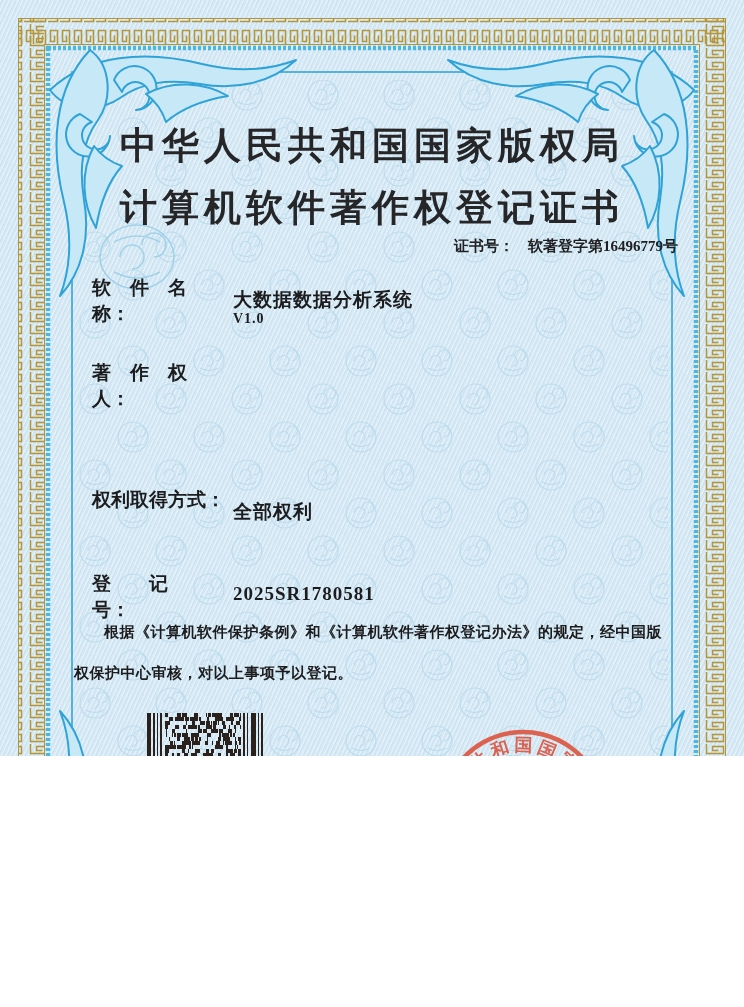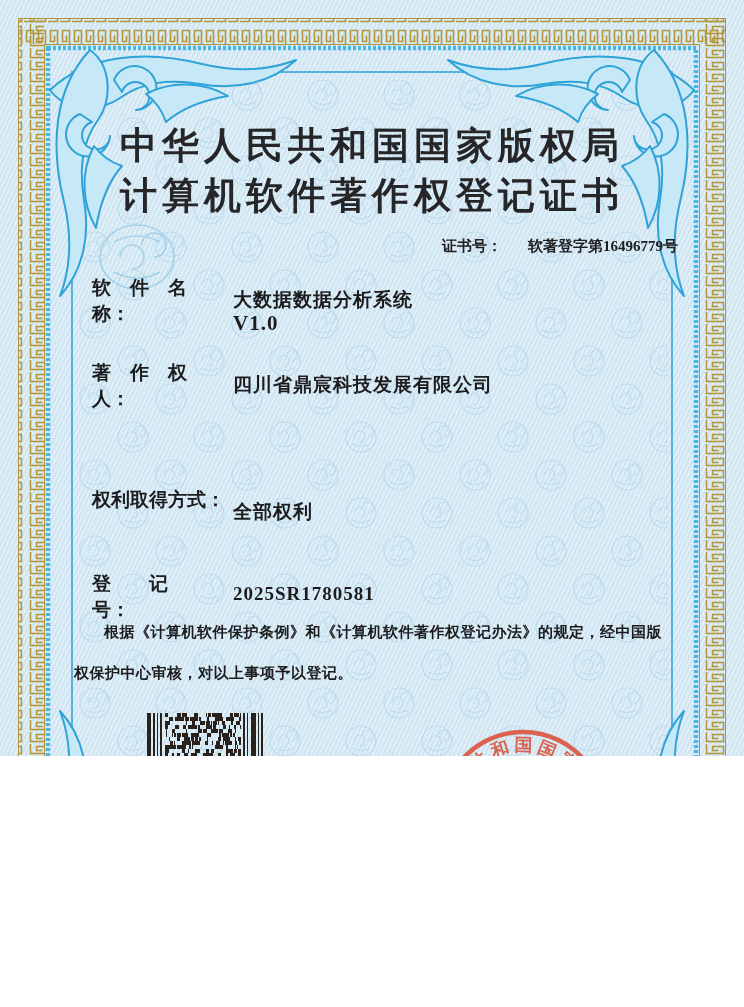--- a/index.html
+++ b/index.html
@@ -14,27 +14,27 @@
     font-family:"Liberation Serif","DejaVu Serif",serif;
     color:#1d1d1f;
   }
   .decor{position:absolute;left:0;top:0;z-index:0;}
   .abs{position:absolute;z-index:2;}
   .title{
     left:0;right:0;text-align:center;
     font-weight:bold;font-size:37px;letter-spacing:5px;color:#262628;
   }
   .certno{
-    right:66px;top:237px;display:flex;gap:26px;
+    right:66px;top:237px;display:flex;gap:14px;
     font-size:15px;font-weight:bold;color:#202022;
   }
   .fieldrow{left:92px;display:flex;font-size:19px;font-weight:bold;color:#1c1c1e;}
   .fieldrow .lbl{width:141px;flex:0 0 141px;}
   .fieldrow .val{letter-spacing:1px;margin-top:12px;}
-  .version{left:233px;font-size:21px;font-weight:bold;letter-spacing:1px;}
+  .version{left:233px;font-size:14px;font-weight:bold;letter-spacing:1px;}
   .statement{
     left:74px;width:588px;top:612px;
     font-size:15px;font-weight:bold;line-height:41px;
     text-indent:2em;letter-spacing:.5px;color:#1c1c1e;
   }
   .code-box svg{display:block;}
   .seal{left:428px;top:718px;width:190px;height:190px;z-index:1;}
   .date{left:440px;top:876px;font-size:15px;font-weight:bold;letter-spacing:2px;color:#19191b;z-index:3;}
 </style>
 </head>
@@ -87,36 +87,35 @@
       <path d="M120,257 a12,12 0 1 1 12,12 M154,257 a12,12 0 1 0 -12,-12 M114,272 q23,12 46,0 M114,242 q23,-12 46,0"></path>
     </g>
 
     <use href="#flourish" transform="translate(50,50)"></use>
     <use href="#flourish" transform="translate(694,50) scale(-1,1)"></use>
     <use href="#flourish" transform="translate(50,957) scale(1,-1)"></use>
     <use href="#flourish" transform="translate(694,957) scale(-1,-1)"></use>
   </svg>
 
   <div class="abs title" style="top:121px">中华人民共和国国家版权局</div>
-  <div class="abs title" style="top:171px">计算机软件著作权登记证书</div>
+  <div class="abs title" style="top:183px">计算机软件著作权登记证书</div>
 
   <div class="abs certno">
     <span>证书号：</span>
     <span>软著登字第16496779号</span>
   </div>
 
   <div class="abs fieldrow" style="top:275px">
     <span class="lbl">软　件　名　称：</span>
     <span class="val">大数据数据分析系统</span>
   </div>
   <div class="abs version" style="top:311px">V1.0</div>
 
   <div class="abs fieldrow" style="top:360px">
     <span class="lbl">著　作　权　人：</span>
-    <span class="val">四川省鼎宸科技发展有限公司</span>
   </div>
 
   <div class="abs fieldrow" style="top:487px">
     <span class="lbl">权利取得方式：</span>
     <span class="val">全部权利</span>
   </div>
 
 
   <div class="abs fieldrow" style="top:571px">
     <span class="lbl">登　　记　　号：</span>

